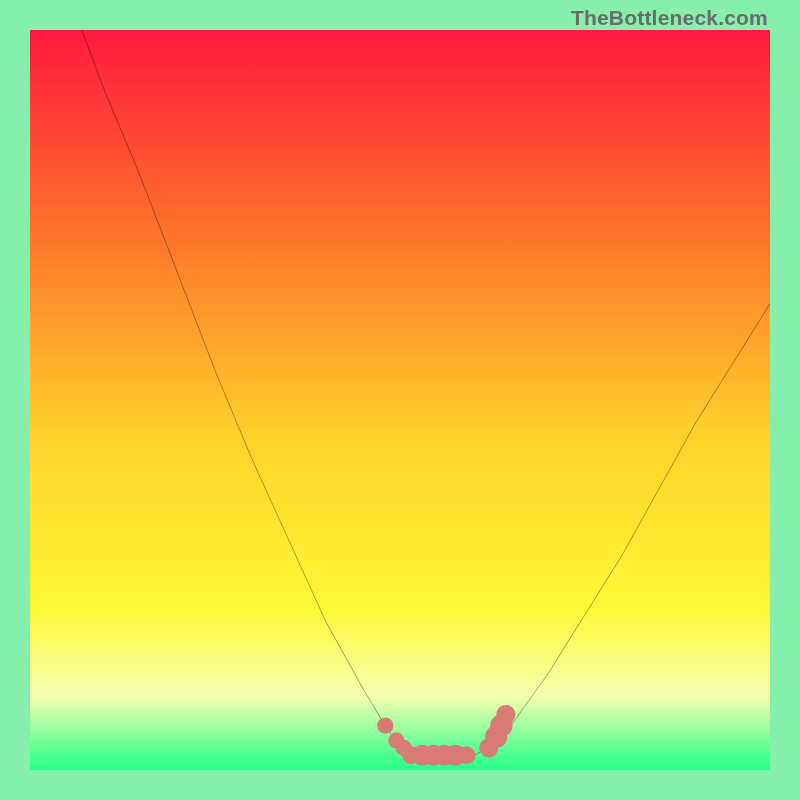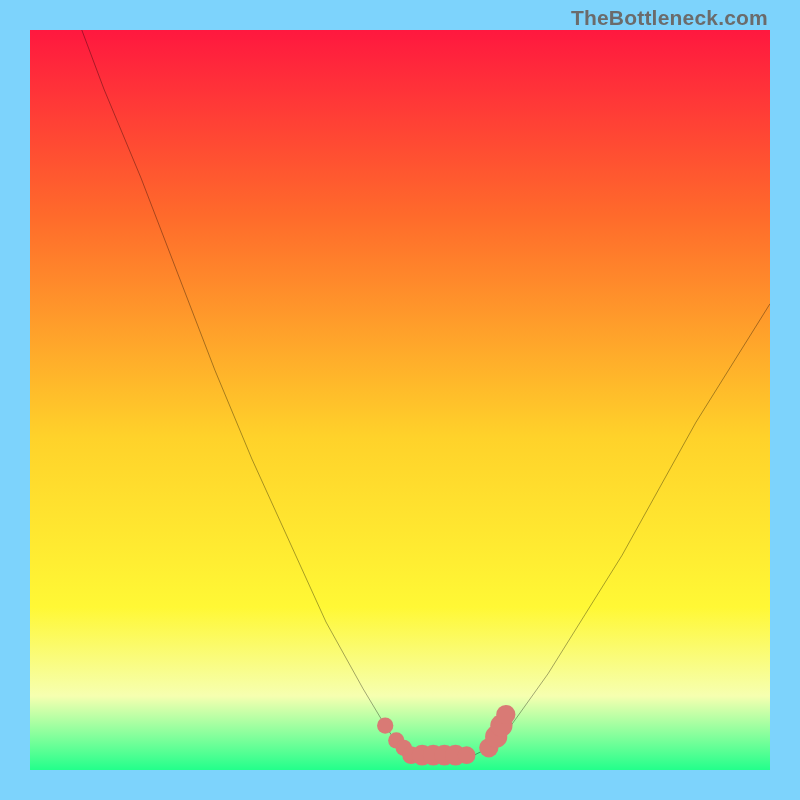--- a/index.html
+++ b/index.html
@@ -7,21 +7,21 @@
     padding: 0;
     width: 800px;
     height: 800px;
     background: #000;
     overflow: hidden;
   }
   .frame {
     position: relative;
     width: 800px;
     height: 800px;
-    background: #7dd3fc;
+    background: #86efac;
   }
   .plot-area {
     position: absolute;
     left: 30px;
     top: 30px;
     width: 740px;
     height: 740px;
   }
   .gradient-bg {
     position: absolute;

